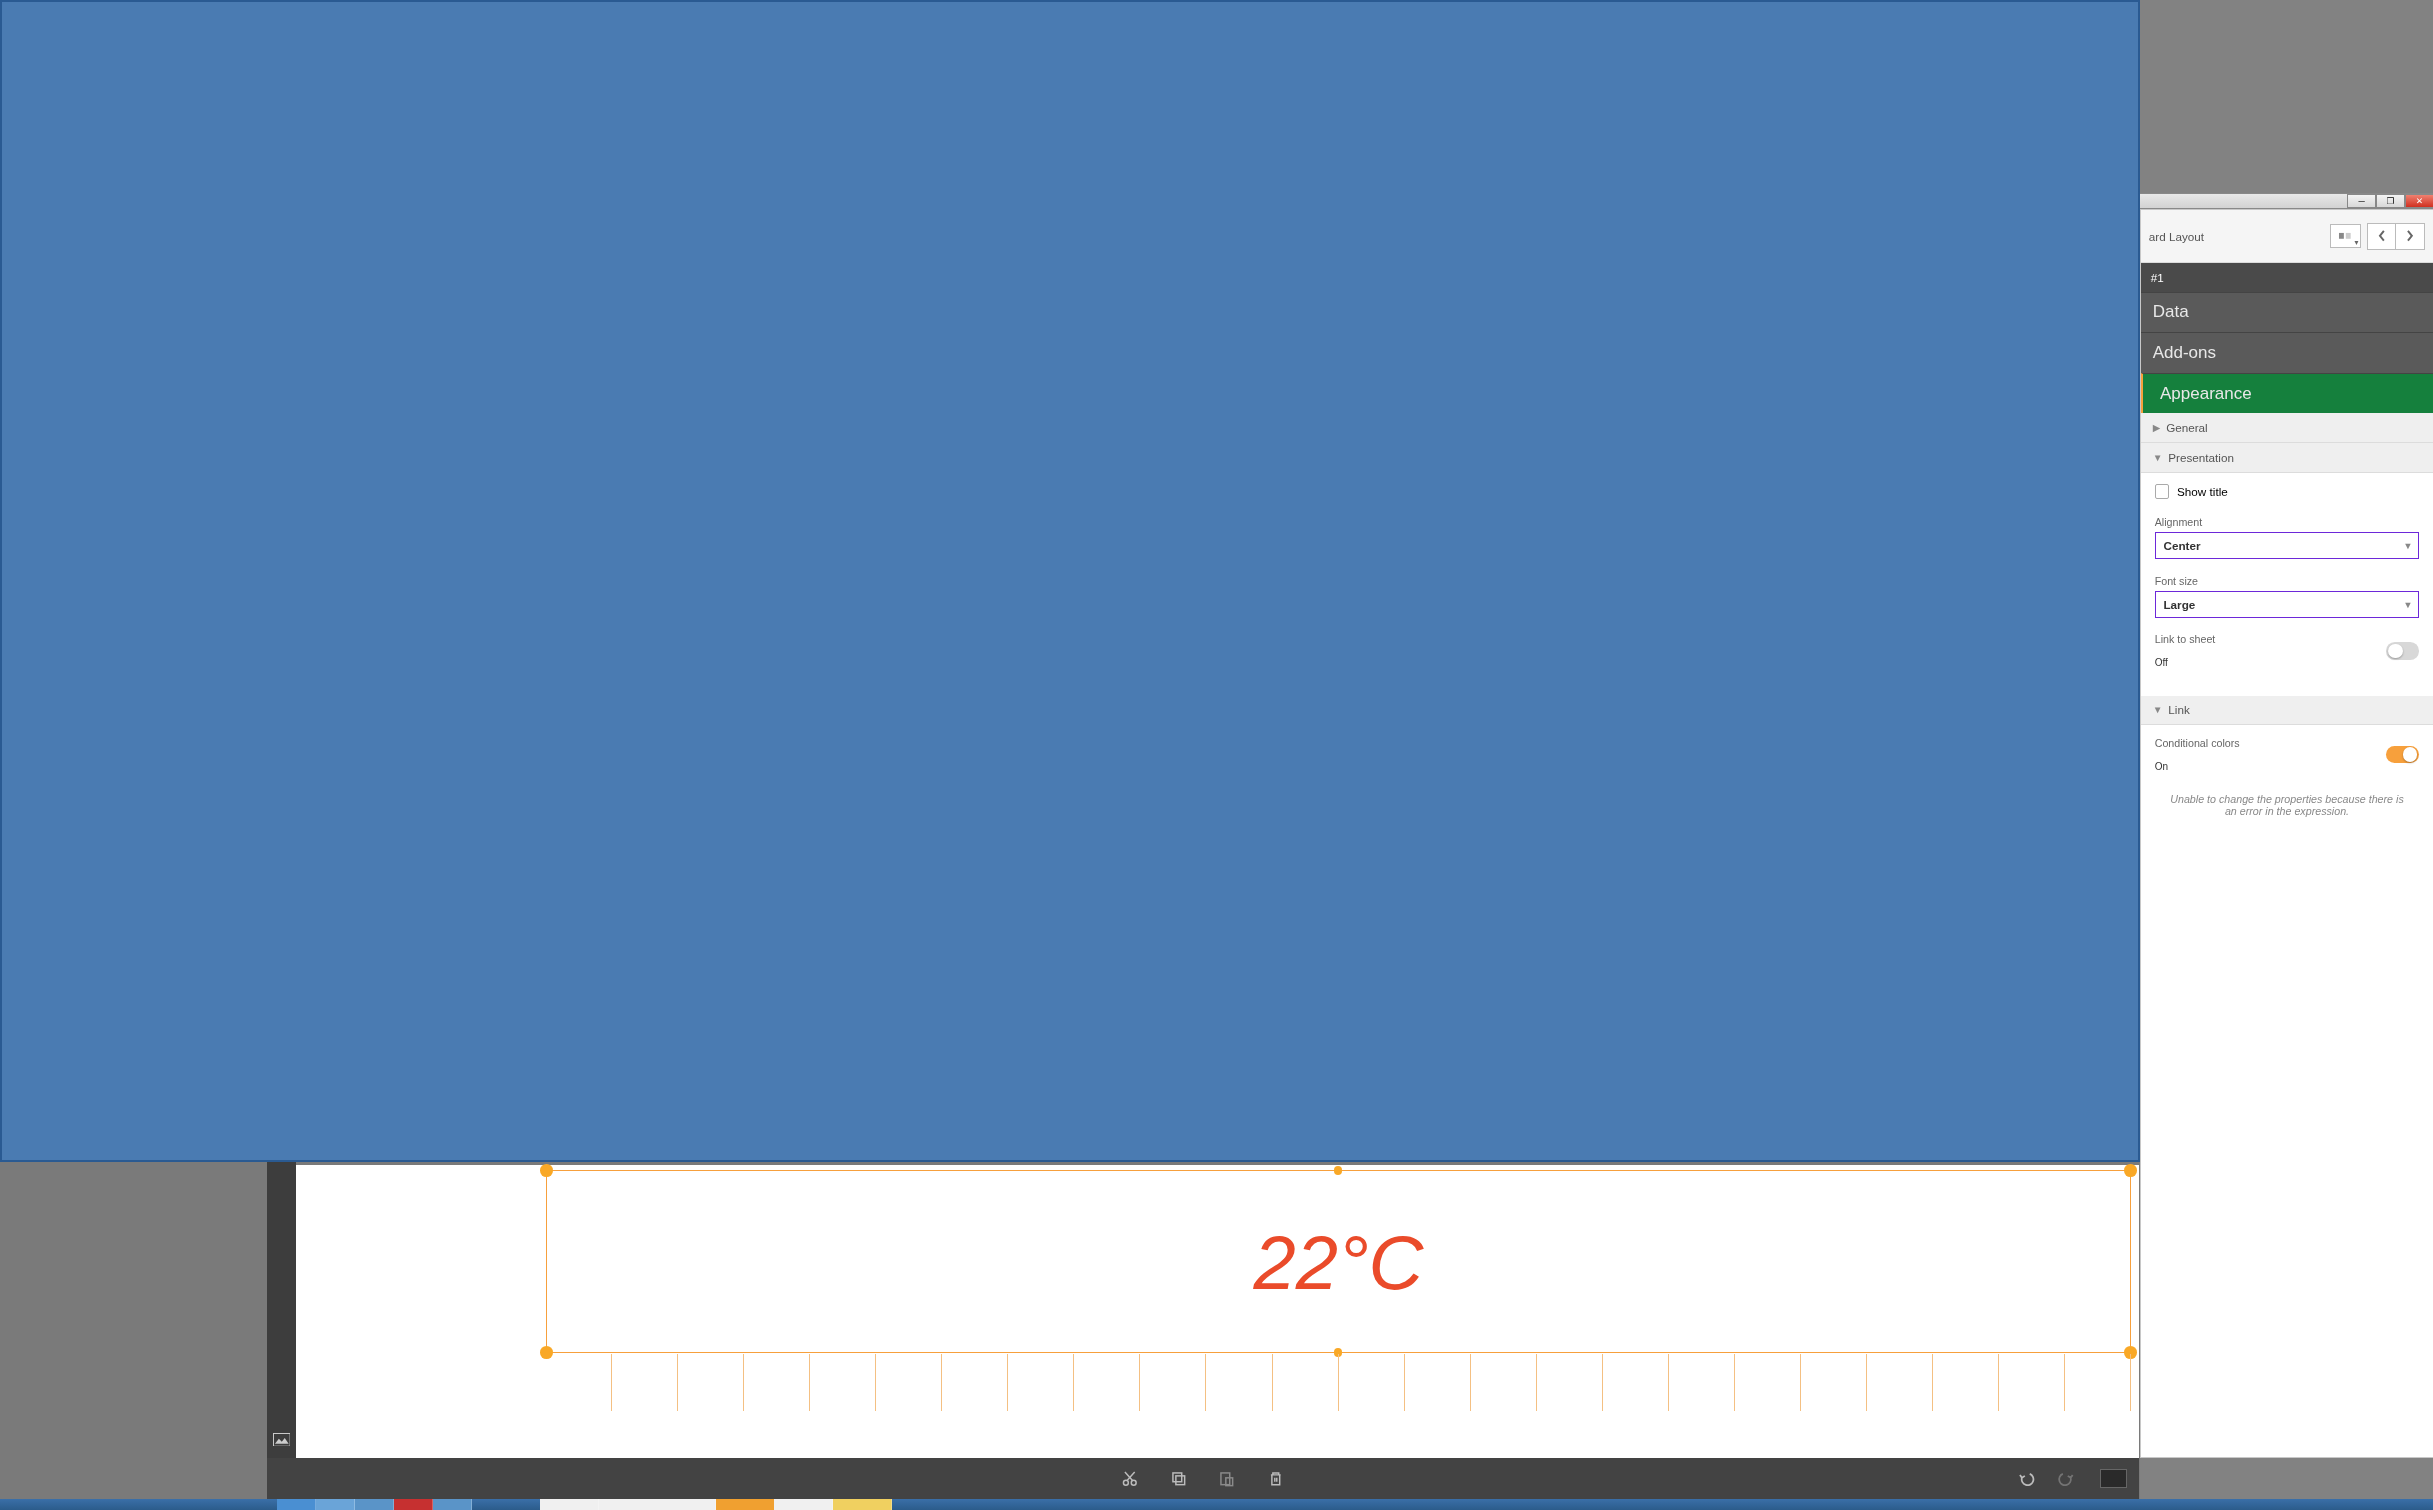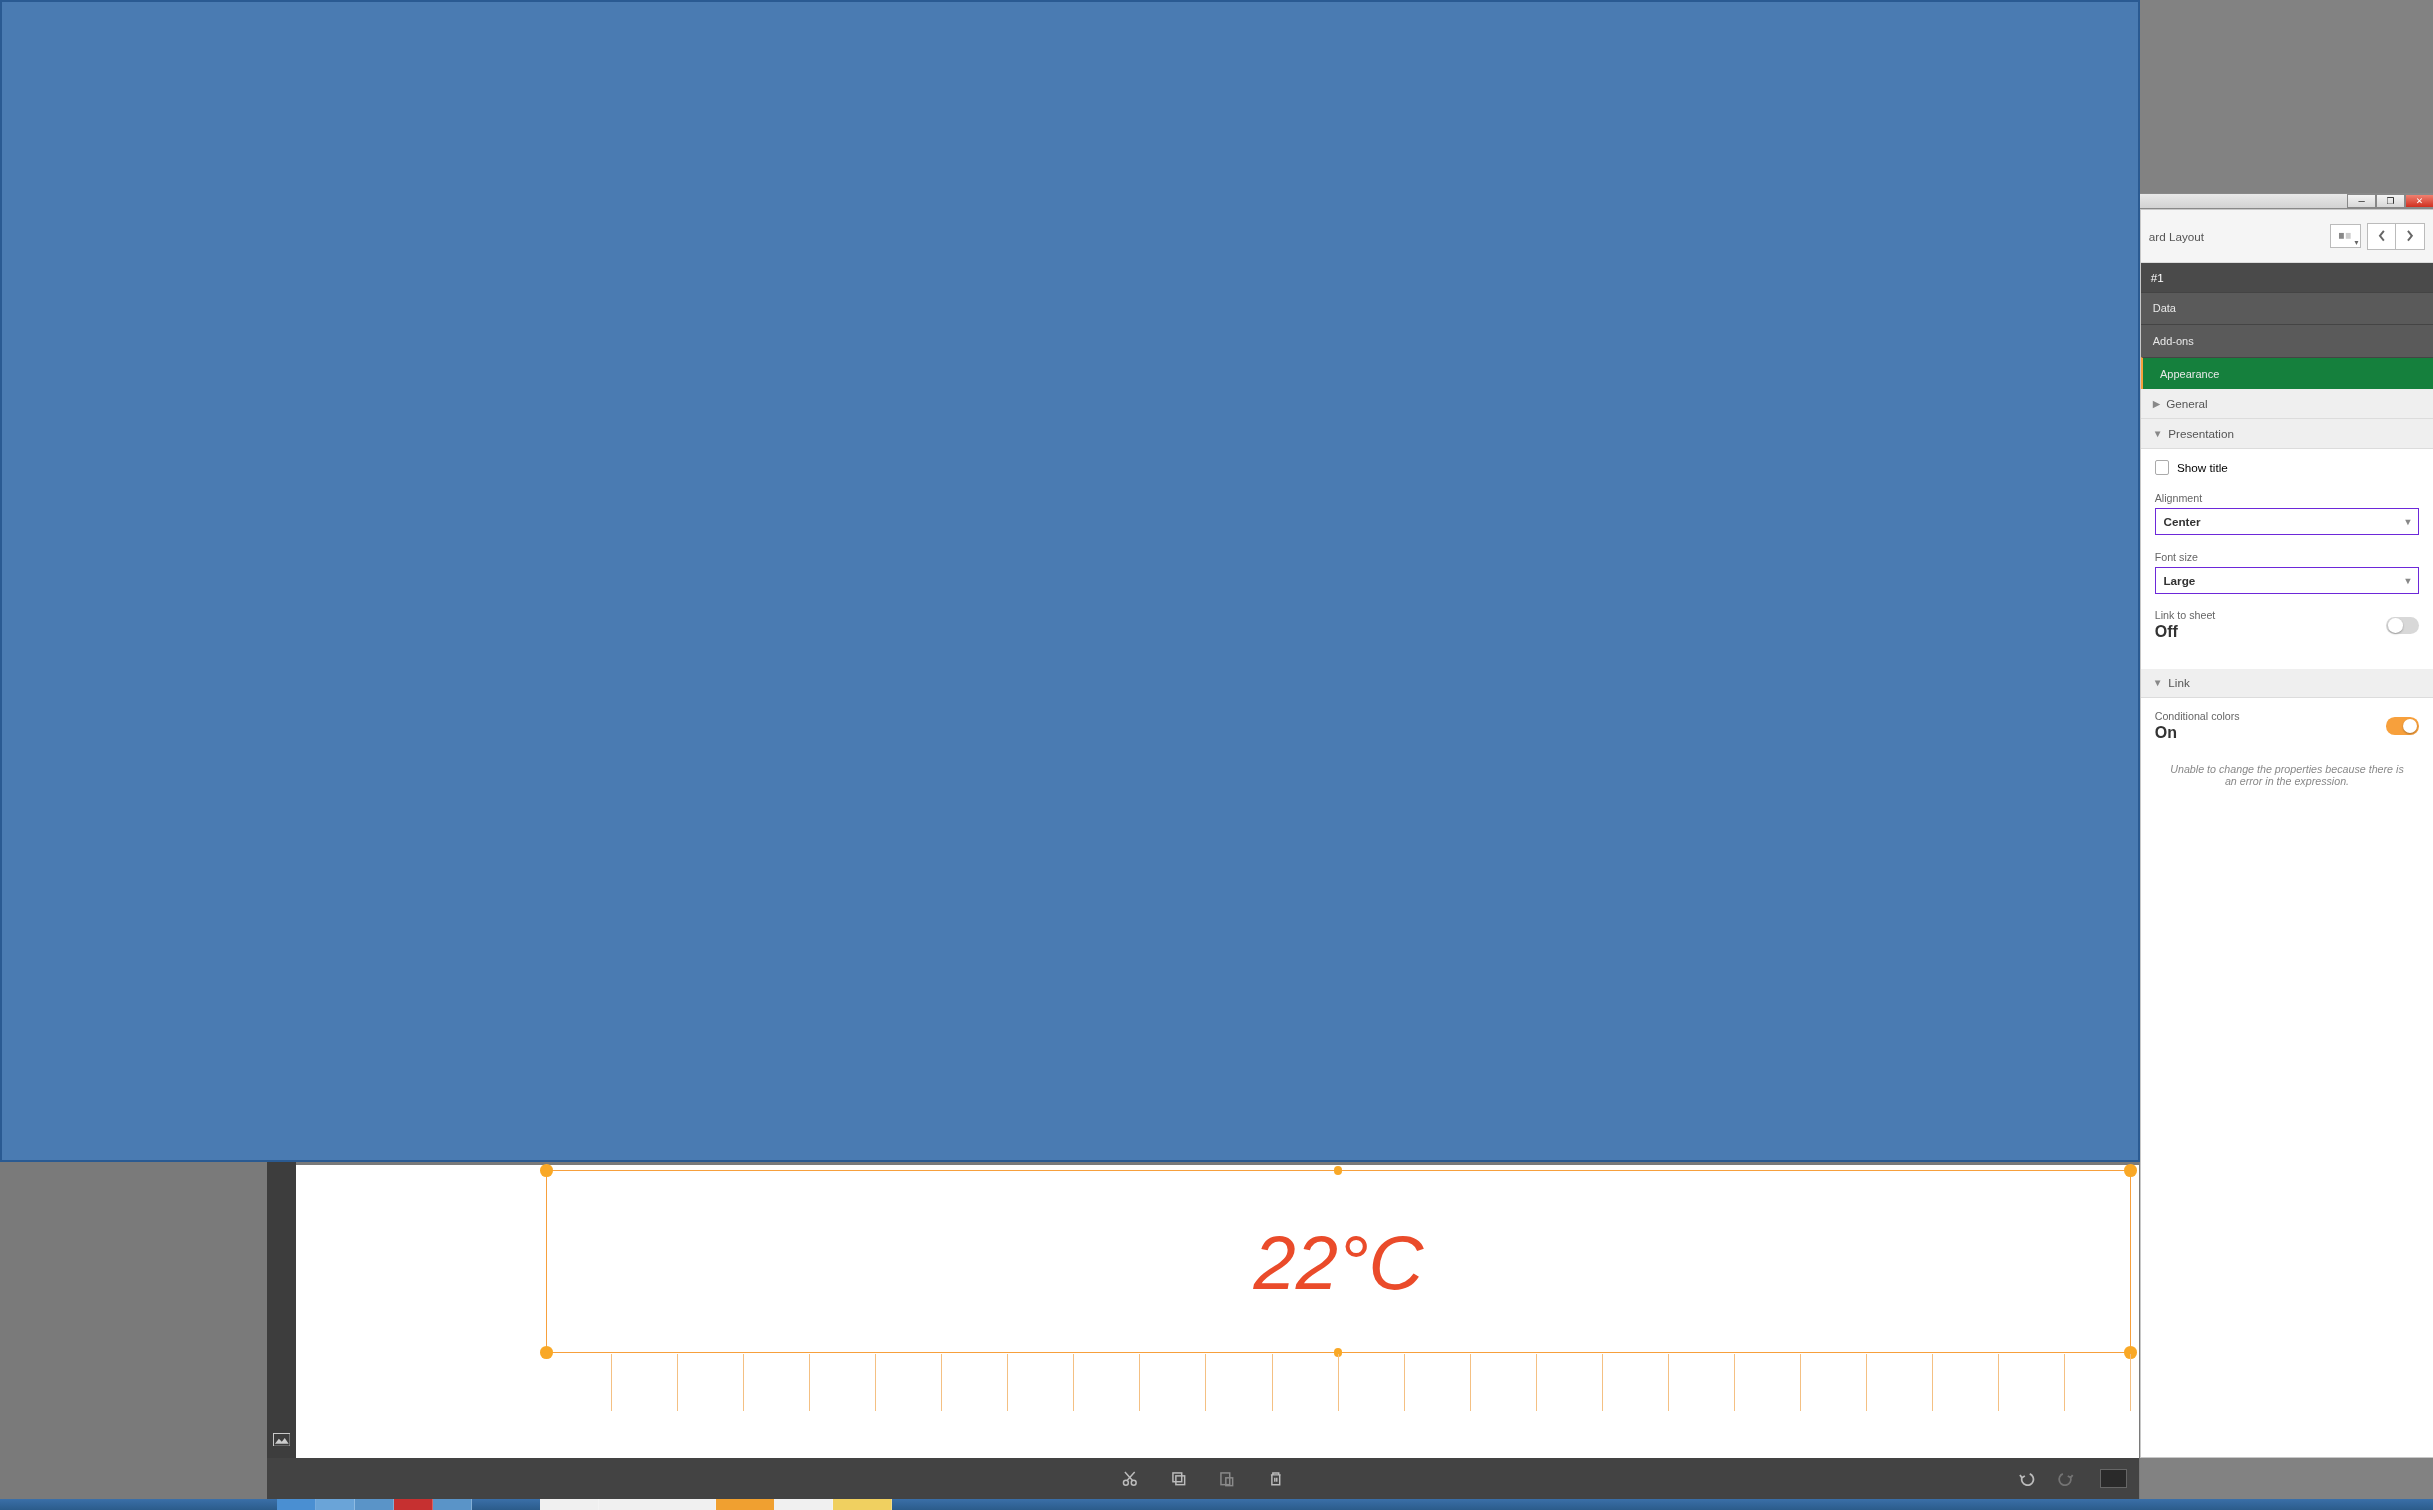--- a/index.html
+++ b/index.html
@@ -216,21 +216,21 @@
   background:#4a4a4a;
   color:#fff;
   padding:7.8px 9.8px;
   font-size:11.7px;
 }
 
 .section {
   background:#5a5a5a;
   color:#e8e8e8;
   padding:9.8px 11.7px;
-  font-size:11px;
+  font-size:17px;
   border-top:1px solid #444;
   cursor:pointer;
 }
 .section.active {
   background:#15803d;
   border-left:2.9px solid #f7a03c;
   padding-left:17px;
 }
 
 .subsection {
@@ -279,21 +279,21 @@
   right:7.8px;
   color:#888;
   font-size:9.8px;
 }
 .toggle-row {
   display:flex;
   justify-content:space-between;
   align-items:center;
 }
 .toggle-text .lbl { font-size:10.7px; color:#666; }
-.toggle-text .val { font-size:16px; color:#333; font-weight:bold; margin-top:2px; }
+.toggle-text .val { font-size:10px; color:#333; font-weight:normal; margin-top:12px; }
 .switch {
   width:33px; height:17.6px;
   border-radius:8.8px;
   background:#d8d8d8;
   position:relative;
   cursor:pointer;
 }
 .switch .knob {
   width:14.6px; height:14.6px;
   border-radius:50%;

